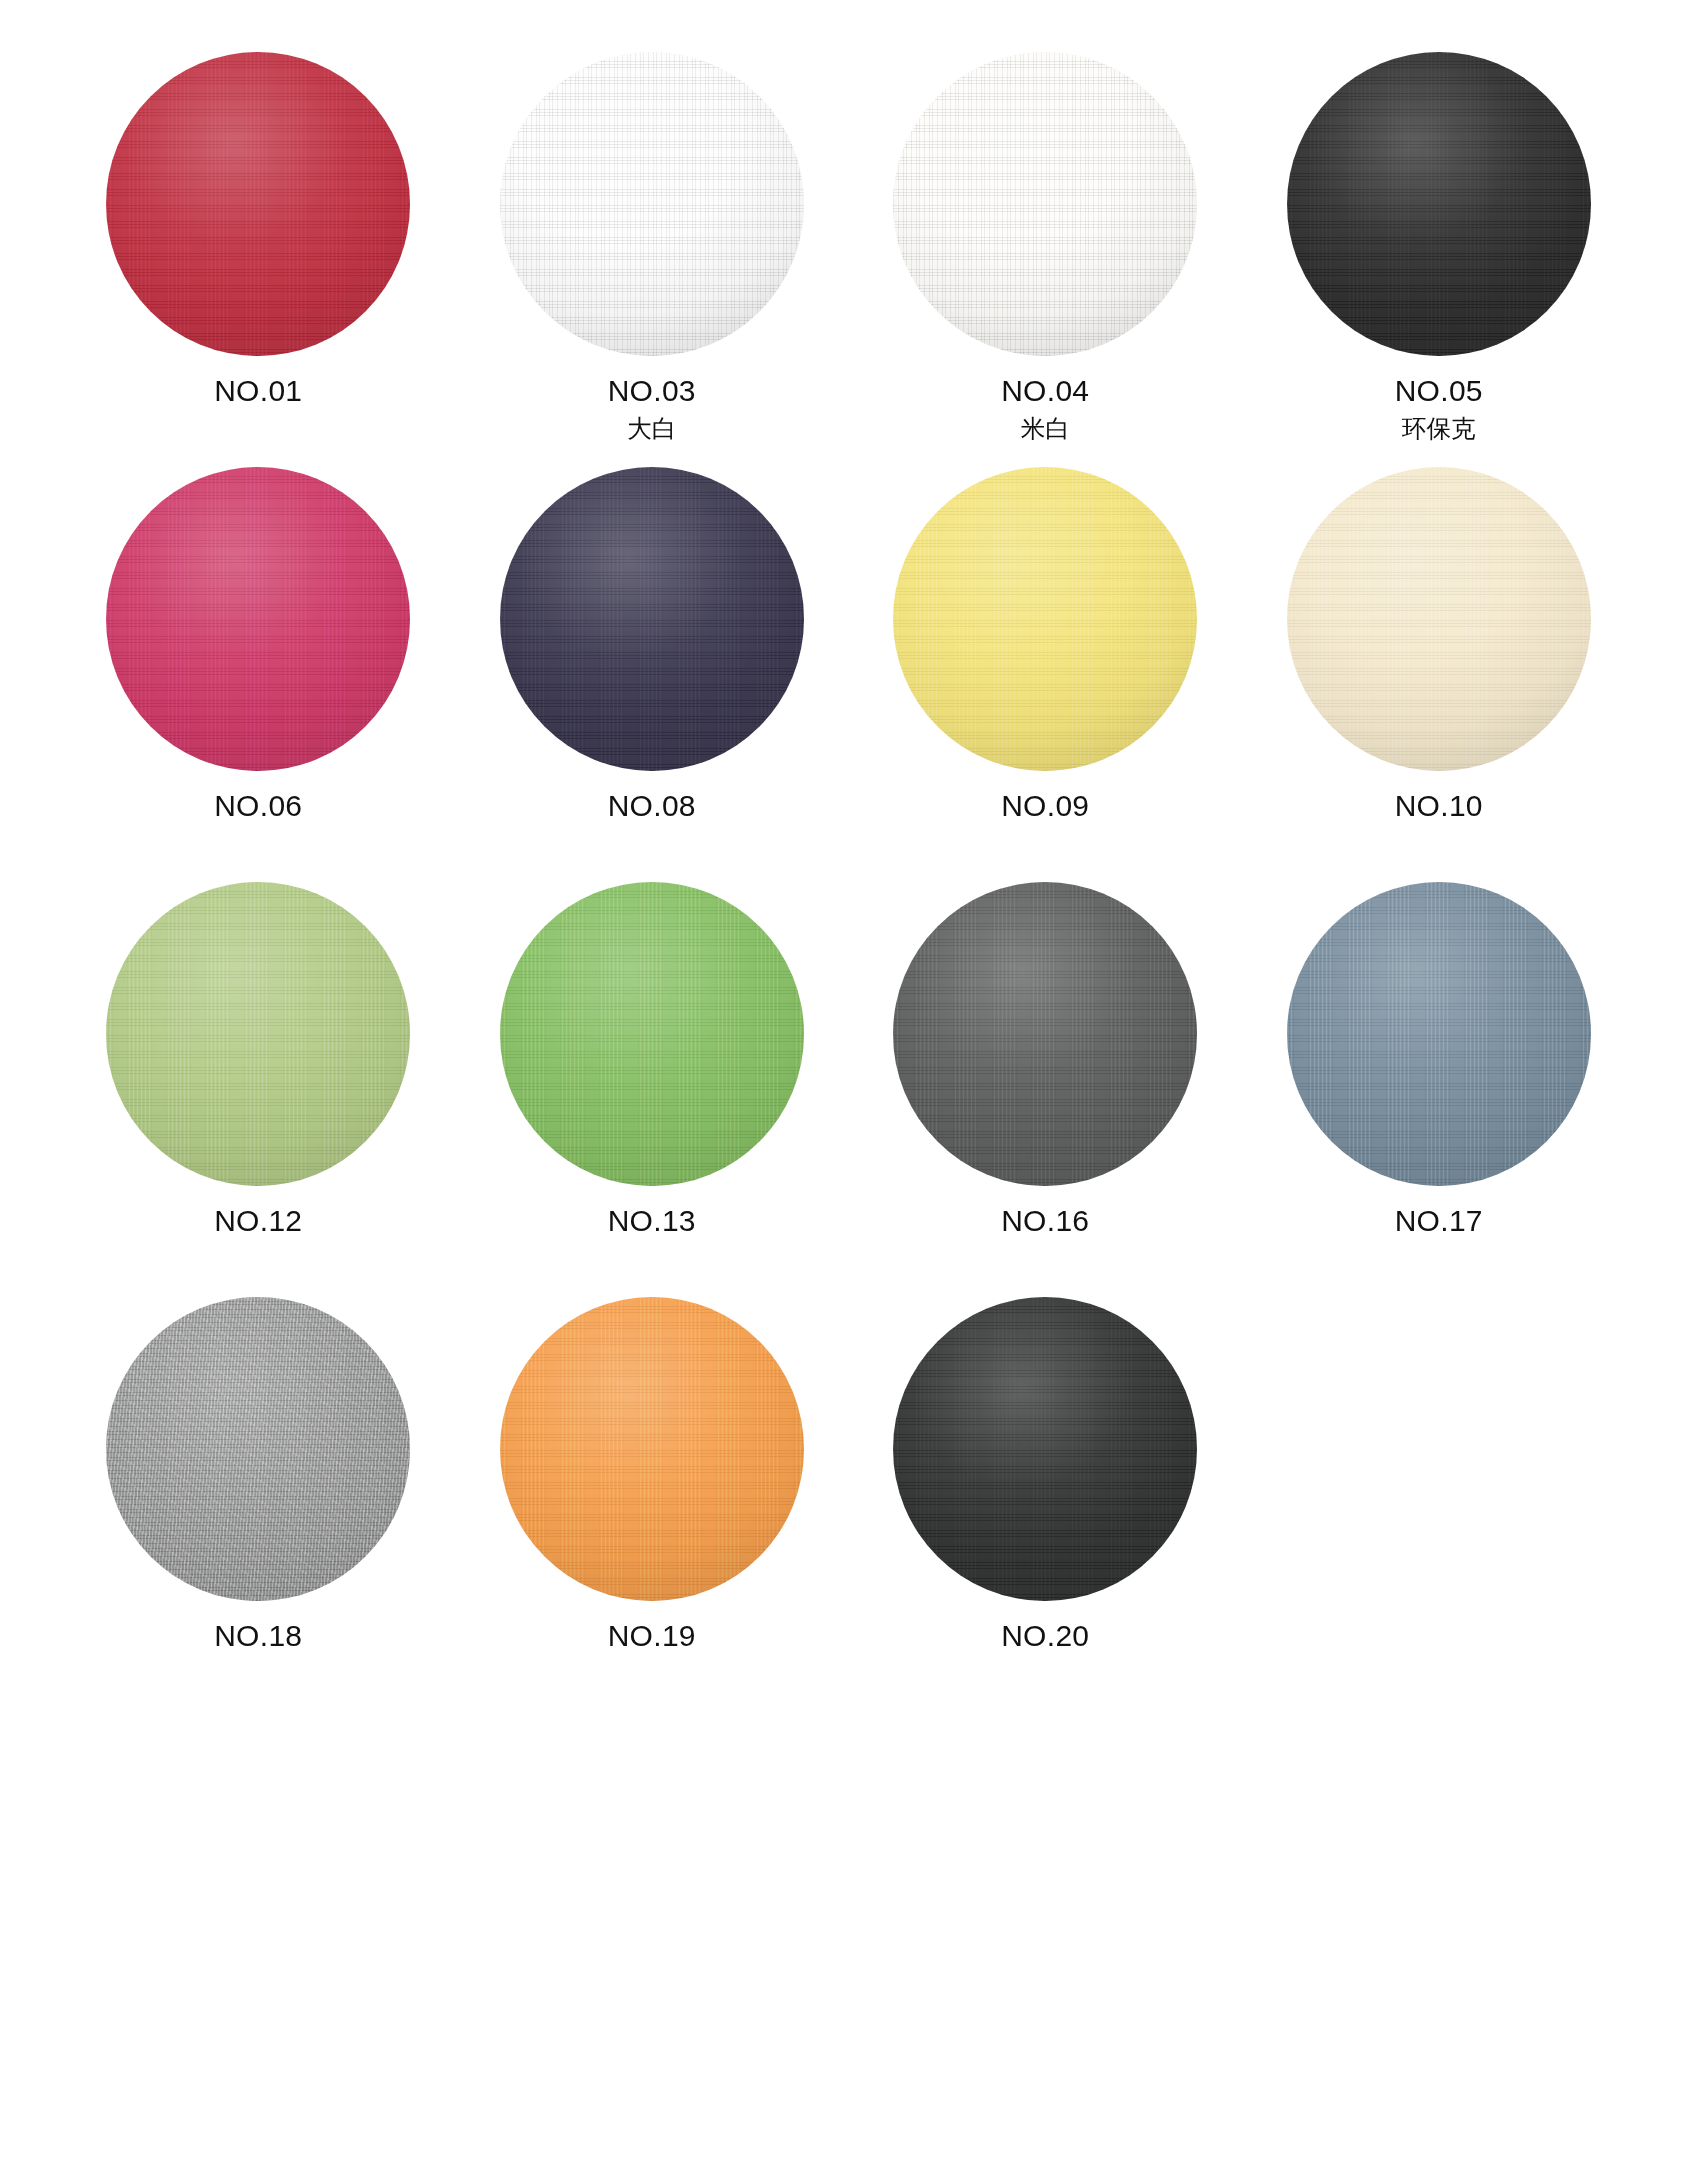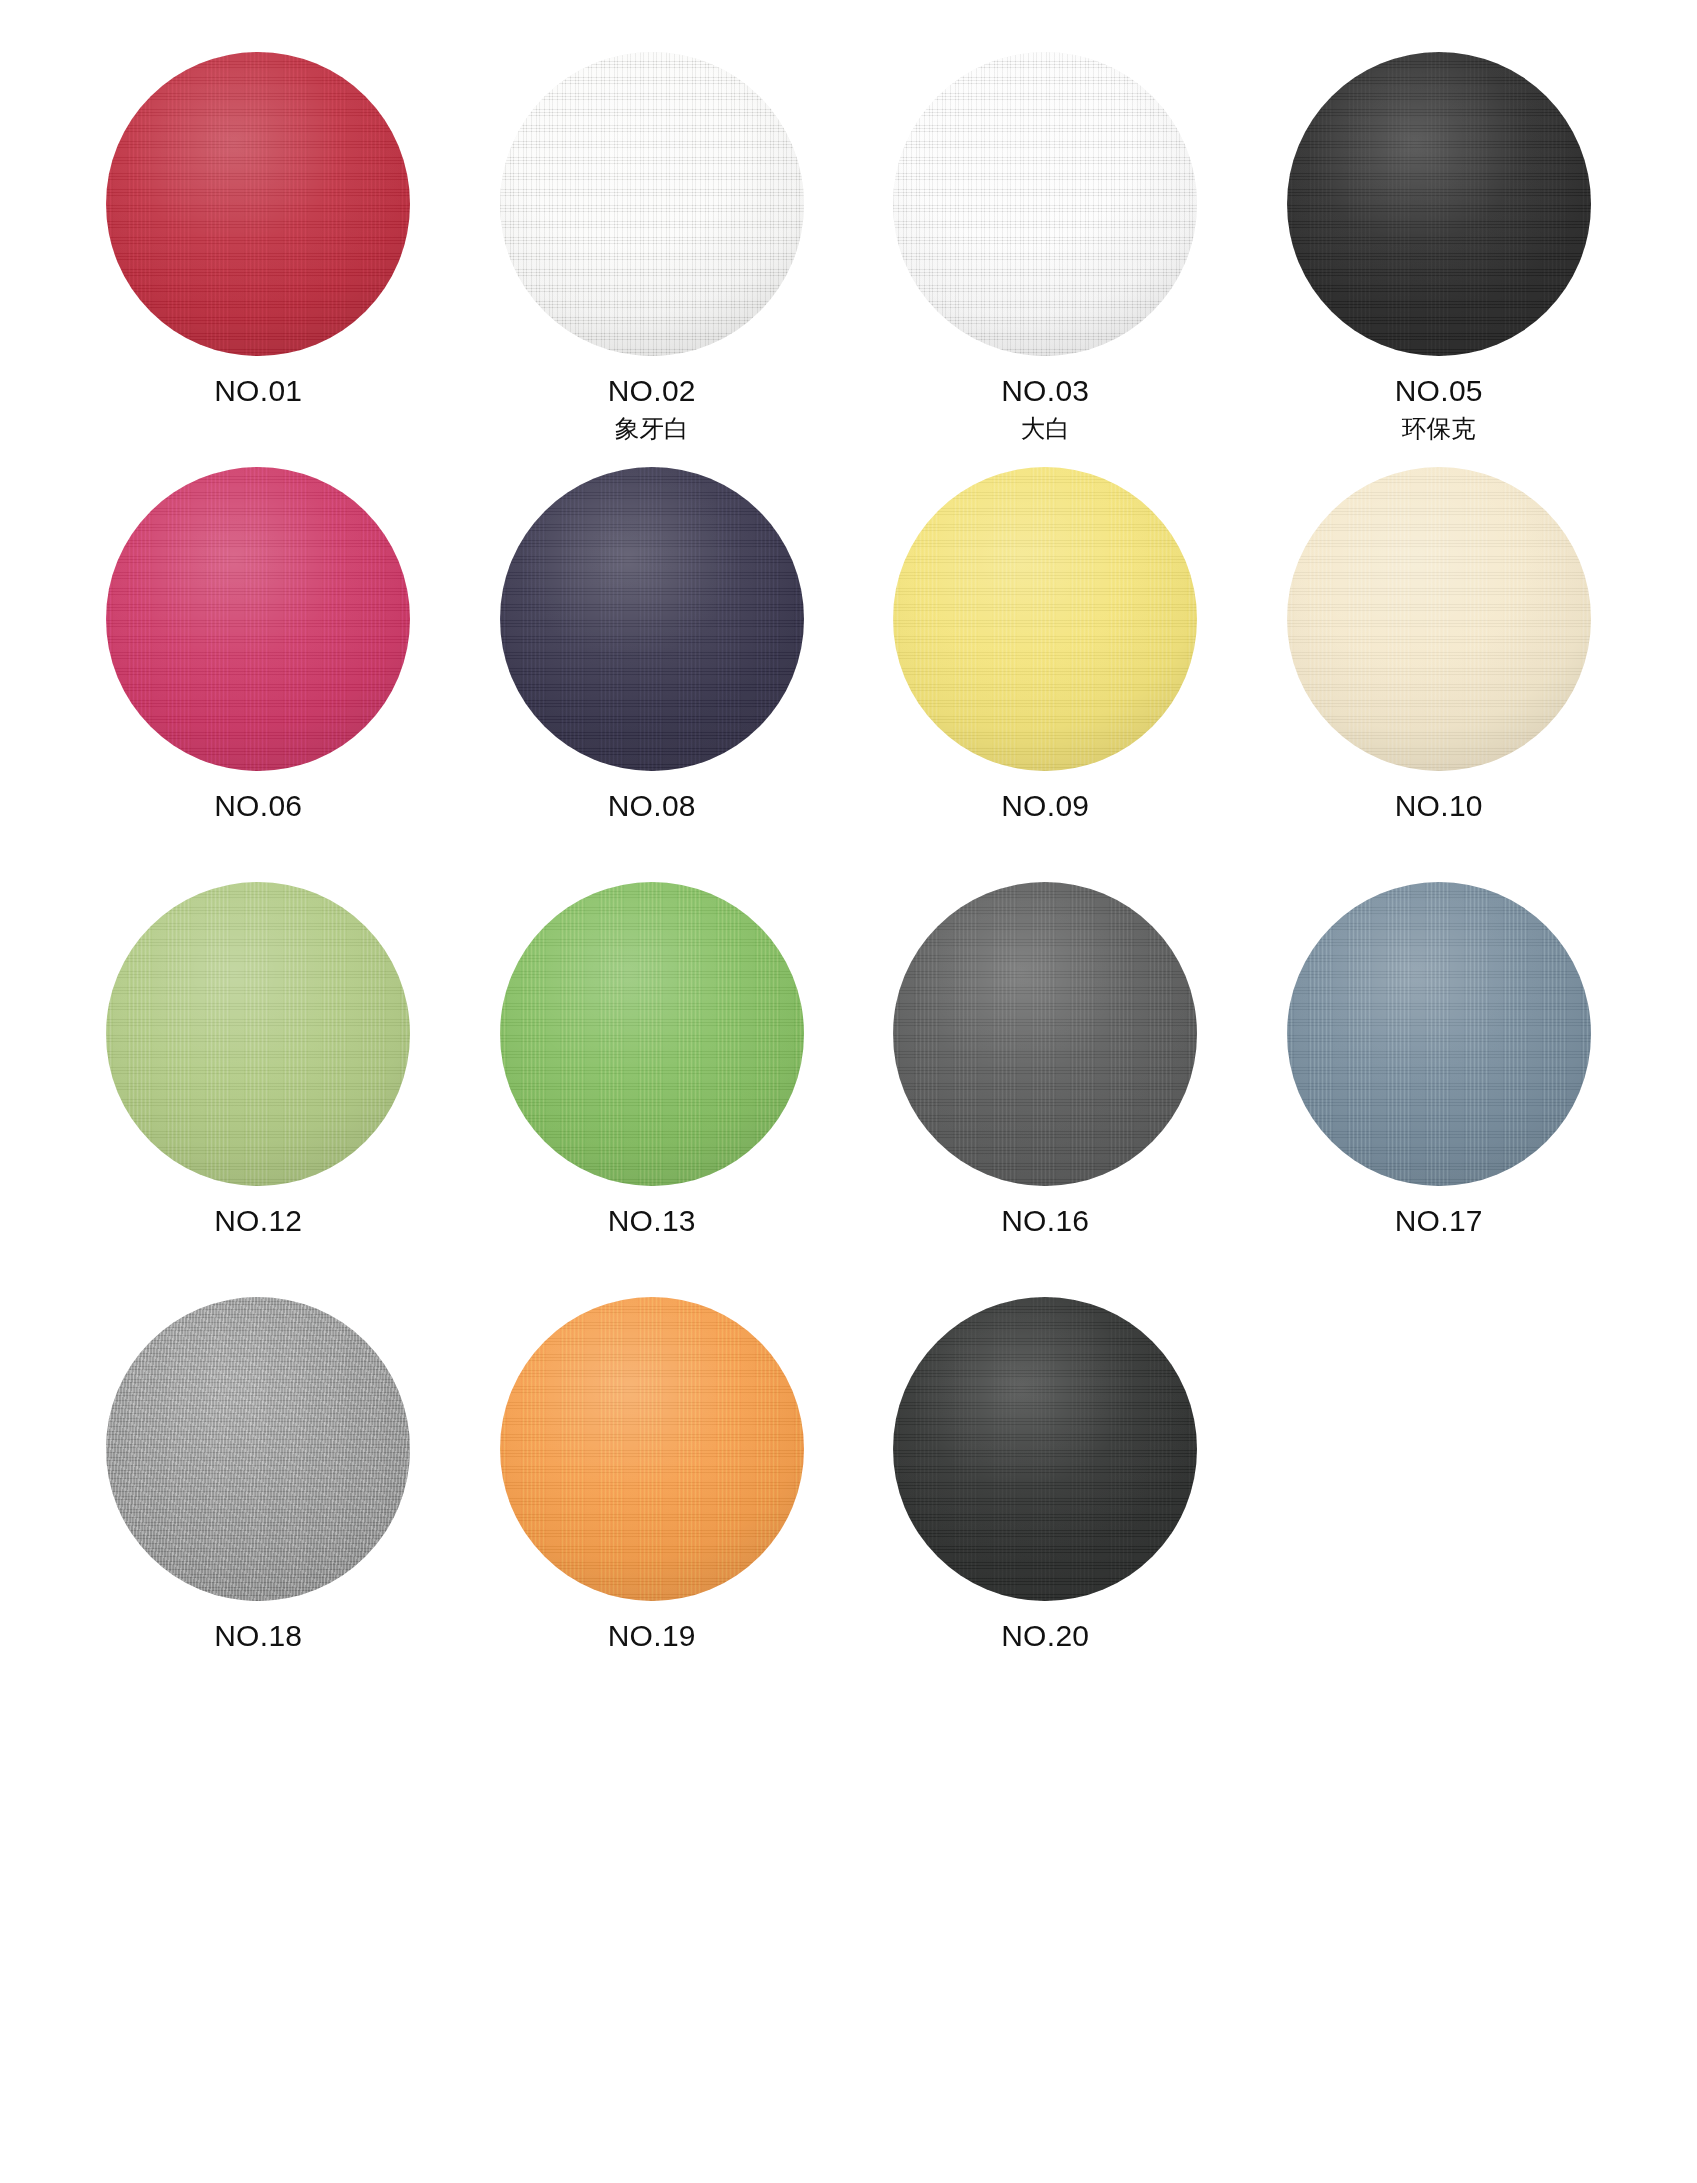--- a/index.html
+++ b/index.html
@@ -165,38 +165,38 @@
       <div class="swatch-cell">
         <div class="swatch-disc-wrap">
           <div class="swatch-disc" style="background: rgb(189, 42, 60);"></div>
         </div>
         <div class="swatch-labels">
           <div class="swatch-code">NO.01</div>
         </div>
       </div>
       <div class="swatch-cell">
         <div class="swatch-disc-wrap">
-          <div class="swatch-disc knit" style="background: rgb(243, 243, 241);"></div>
-        </div>
-        <div class="swatch-labels">
-          <div class="swatch-code">NO.02</div>
-          <div class="swatch-name">象牙白</div>
-        </div>
-      </div>
-      <div class="swatch-cell">
-        <div class="swatch-disc-wrap">
           <div class="swatch-disc knit" style="background: rgb(246, 246, 246);"></div>
         </div>
         <div class="swatch-labels">
           <div class="swatch-code">NO.03</div>
           <div class="swatch-name">大白</div>
         </div>
       </div>
       <div class="swatch-cell">
         <div class="swatch-disc-wrap">
+          <div class="swatch-disc knit" style="background: rgb(246, 244, 238);"></div>
+        </div>
+        <div class="swatch-labels">
+          <div class="swatch-code">NO.04</div>
+          <div class="swatch-name">米白</div>
+        </div>
+      </div>
+      <div class="swatch-cell">
+        <div class="swatch-disc-wrap">
           <div class="swatch-disc" style="background: rgb(38, 38, 38);"></div>
         </div>
         <div class="swatch-labels">
           <div class="swatch-code">NO.05</div>
           <div class="swatch-name">环保克</div>
         </div>
       </div>
       <div class="swatch-cell">
         <div class="swatch-disc-wrap">
           <div class="swatch-disc" style="background: rgb(204, 51, 99);"></div>

